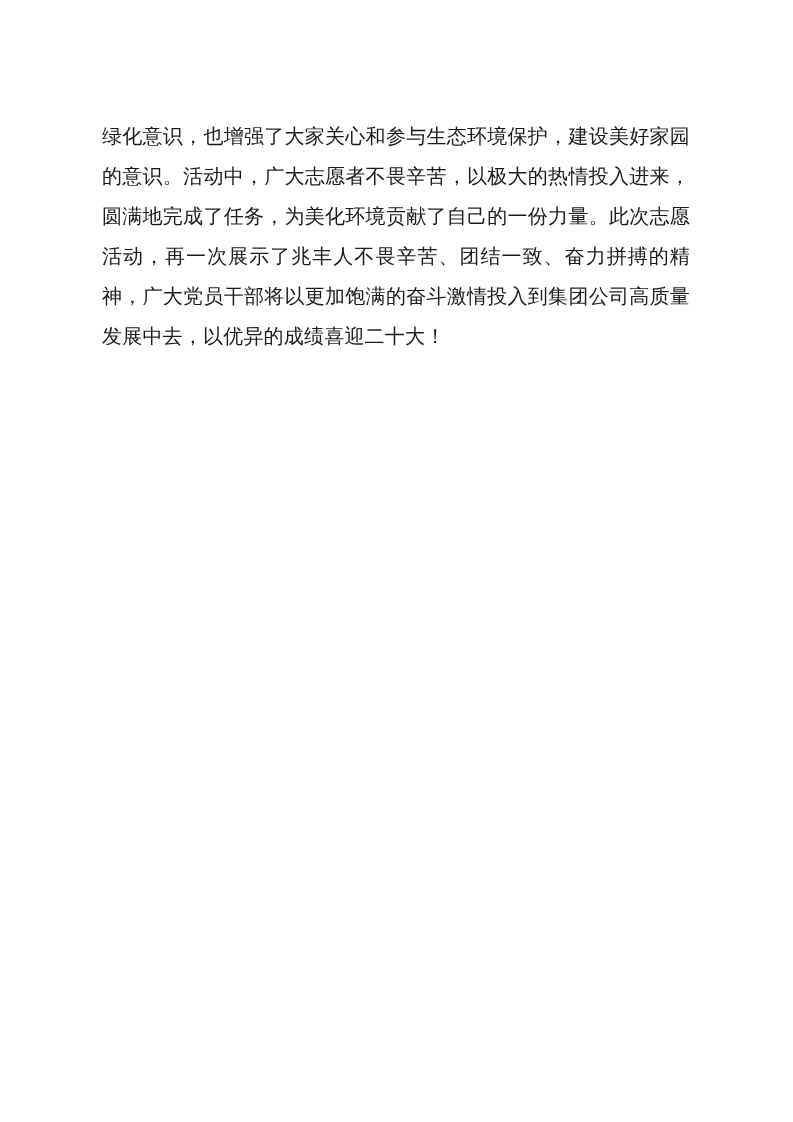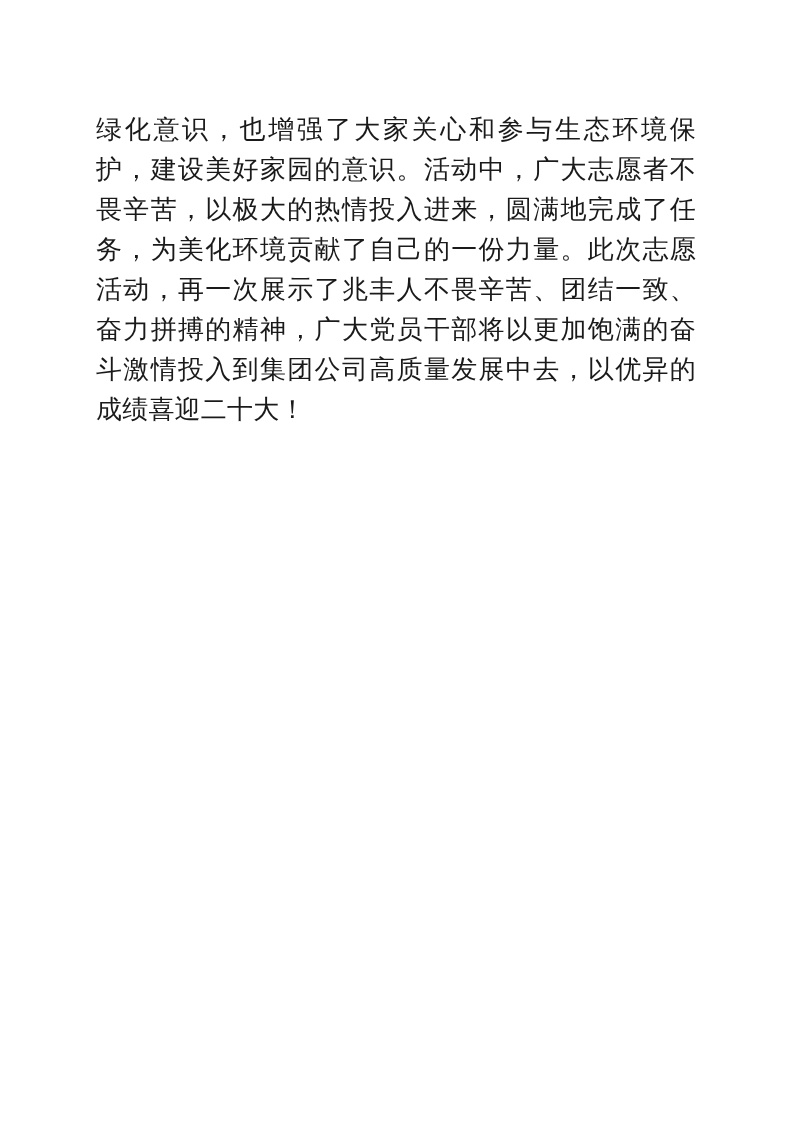--- a/index.html
+++ b/index.html
@@ -18,27 +18,27 @@
     overflow: hidden;
     box-sizing: border-box;
   }
   .doc-body {
     position: absolute;
     left: 96px;
     top: 110px;
     width: 600px;
   }
   .paragraph {
-    font-size: 26px;
+    font-size: 20px;
     line-height: 40px;
     color: #1a1a1a;
     text-align: justify;
     text-justify: inter-ideograph;
     letter-spacing: 0.2px;
-    margin: 0;
+    margin: 6px;
     text-indent: 0;
     word-break: break-all;
   }
 </style>
 </head>
 <body>
 
 <div class="page">
   <div class="doc-body">
     <p class="paragraph">绿化意识，也增强了大家关心和参与生态环境保护，建设美好家园的意识。活动中，广大志愿者不畏辛苦，以极大的热情投入进来，圆满地完成了任务，为美化环境贡献了自己的一份力量。此次志愿活动，再一次展示了兆丰人不畏辛苦、团结一致、奋力拼搏的精神，广大党员干部将以更加饱满的奋斗激情投入到集团公司高质量发展中去，以优异的成绩喜迎二十大！</p>

